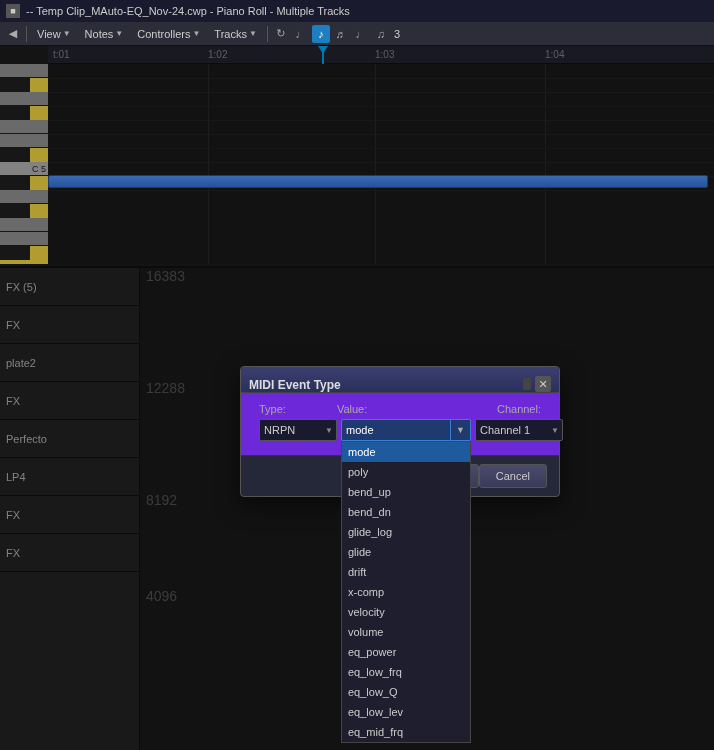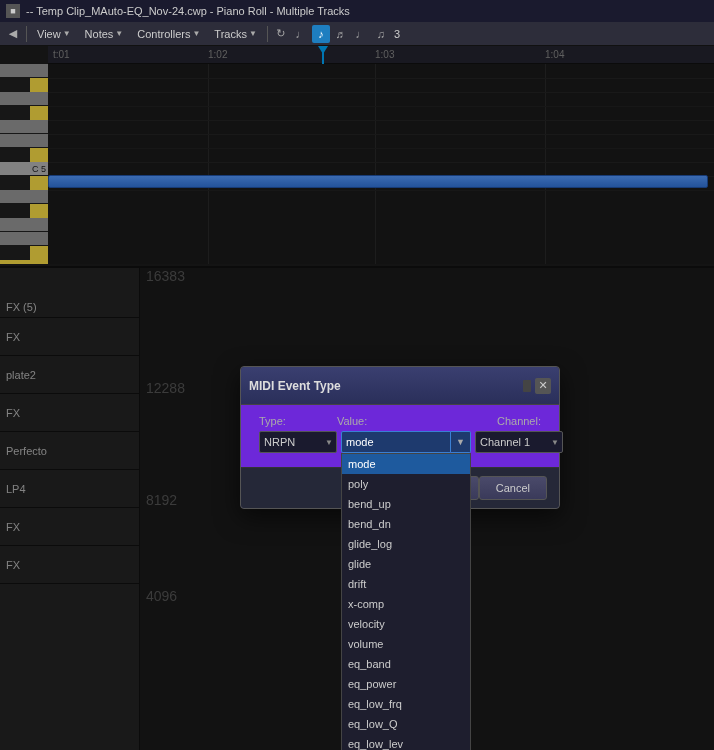--- a/index.html
+++ b/index.html
@@ -236,25 +236,25 @@
       top: 320px;
       left: 240px;
       width: 320px;
       background: #2d3050;
       border: 1px solid #555;
       border-radius: 4px;
       box-shadow: 0 8px 24px rgba(0,0,0,0.6);
       z-index: 101;
     }
     #dialog-titlebar {
-      height: 38px;
+      height: 26px;
       background: linear-gradient(to bottom, #3a3f70, #2a2f5a);
       border-radius: 4px 4px 0 0;
       display: flex;
-      align-items: center;
+      align-items: flex-end;
       justify-content: space-between;
       padding: 0 8px;
       border-bottom: 1px solid #444;
     }
     #dialog-title {
       color: #ddd;
       font-size: 12px;
       font-weight: bold;
     }
     #dialog-close {
@@ -503,21 +503,21 @@
     <div class="grid-line-h" style="top: 98px;"></div>
     <div class="grid-line-h" style="top: 112px;"></div>
     <div class="grid-line-h dark" style="top: 126px;"></div>
 
     <div class="midi-note" style="left: 0; top: 111px; width: 660px;"></div>
   </div>
 
   <div id="lower-panel">
     <div id="lower-left">
 
-      <div class="track-label" style="height: 50px; justify-content: flex-end;">
+      <div class="track-label" style="height: 38px;">
         <span class="track-name">FX (5)</span>
       </div>
       <div class="track-label" style="height: 38px;">
         <span class="track-name">FX</span>
       </div>
       <div class="track-label" style="height: 38px;">
         <span class="track-name">plate2</span>
       </div>
       <div class="track-label" style="height: 38px;">
         <span class="track-name">FX</span>
@@ -586,21 +586,20 @@
               <div class="dropdown-item selected">mode</div>
               <div class="dropdown-item">poly</div>
               <div class="dropdown-item">bend_up</div>
               <div class="dropdown-item">bend_dn</div>
               <div class="dropdown-item">glide_log</div>
               <div class="dropdown-item">glide</div>
               <div class="dropdown-item">drift</div>
               <div class="dropdown-item">x-comp</div>
               <div class="dropdown-item">velocity</div>
               <div class="dropdown-item">volume</div>
-              <div class="dropdown-item">eq_band</div>
               <div class="dropdown-item">eq_power</div>
               <div class="dropdown-item">eq_low_frq</div>
               <div class="dropdown-item">eq_low_Q</div>
               <div class="dropdown-item">eq_low_lev</div>
               <div class="dropdown-item">eq_mid_frq</div>
 
             </div>
           </div>
 
           <div class="select-wrapper" id="channel-select-wrapper">

